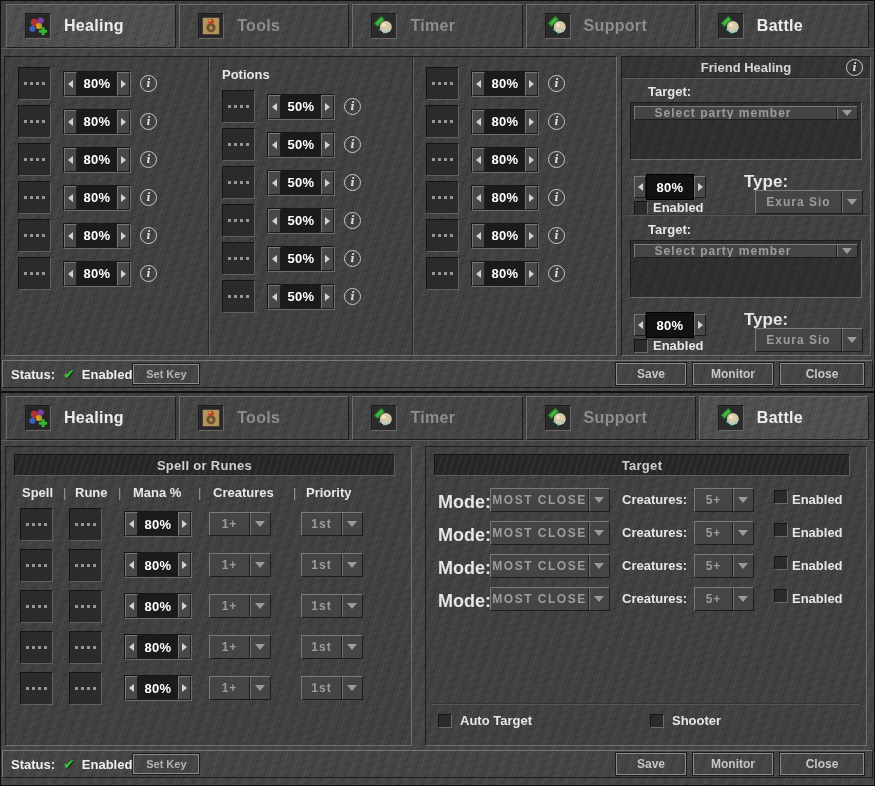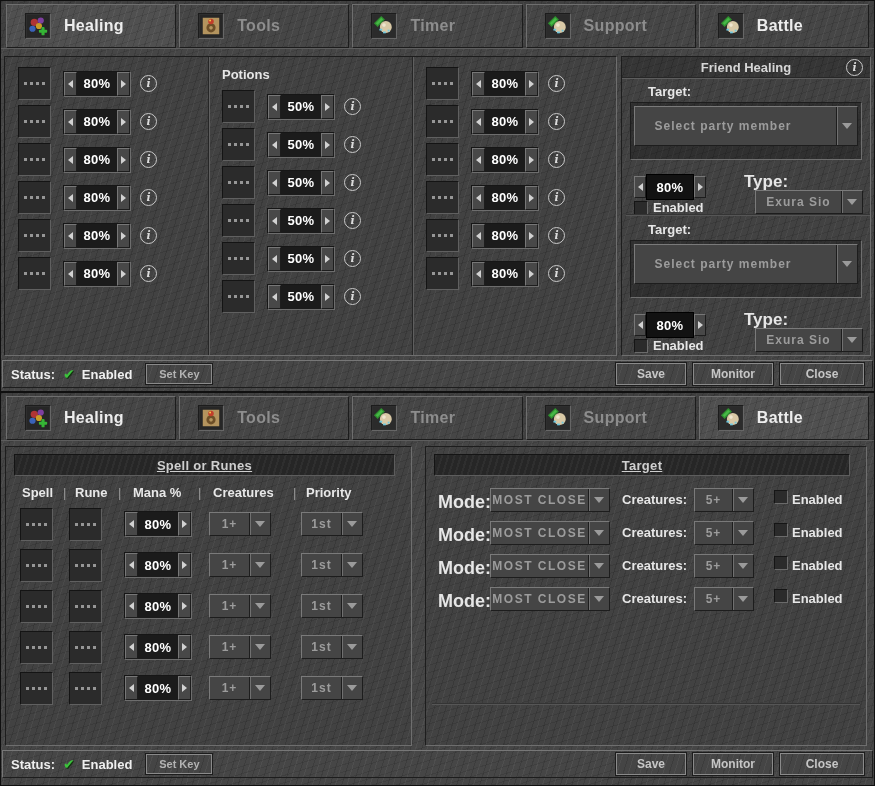--- a/index.html
+++ b/index.html
@@ -71,47 +71,47 @@
   .srow .info{margin-left:9px;}
 
   .friend-box{width:250px;position:relative;background:rgba(0,0,0,.05);}
   .fh-title{height:20px;display:flex;align-items:center;justify-content:center;position:relative;
             border-bottom:1px solid #272727;box-shadow:0 1px 0 #5d5d5d;
             font-size:13px;font-weight:bold;color:#d6d6d6;background:rgba(0,0,0,.18);}
   .fh-title .info{position:absolute;right:7px;top:2px;}
   .fh-group{position:relative;height:136px;}
   .fh-tlabel{position:absolute;left:26px;top:6px;font-size:13px;font-weight:bold;color:#e6e6e6;}
   .fh-well{position:absolute;left:8px;top:24px;width:232px;height:58px;background:rgba(0,0,0,.26);padding:3px;}
-  .fh-well .dd{height:40px;gap:25px;}
+  .fh-well .dd{height:14px;gap:25px;}
   .fh-spin{position:absolute;left:12px;top:96px;display:flex;align-items:center;}
   .fh-spin .sbtn{width:12px;height:22px;}
   .fh-spin .sval{width:46px;height:24px;background:#121212;border:1px solid #000;}
   .fh-enabled{position:absolute;left:12px;top:122px;display:flex;align-items:center;gap:5px;}
   .fh-enabled span{font-size:13px;font-weight:bold;color:#e6e6e6;}
   .fh-type-label{position:absolute;left:122px;top:94px;font-size:17px;font-weight:bold;color:#e6e6e6;}
   .fh-type-dd{position:absolute;left:133px;top:112px;width:108px;}
   .fh-divider{position:absolute;left:2px;right:2px;top:150px;height:2px;
               background:linear-gradient(#242424,#666);}
 
   
   .statusbar{margin:3px 1px 0 1px;height:28px;display:flex;align-items:center;padding:0 8px;box-sizing:border-box;}
   .st-label,.st-value{font-size:13px;font-weight:bold;color:#efefef;}
   .st-check{color:#3cc23c;font-size:14px;margin:0 7px 0 8px;text-shadow:1px 1px 0 #12330f;}
-  .st-setkey{width:66px;height:20px;font-size:11px;margin-left:14px;color:#b3b3b3;}
+  .st-setkey{width:66px;height:20px;font-size:11px;margin-left:1px;color:#b3b3b3;}
   .st-right{margin-left:auto;display:flex;gap:7px;}
   .st-right .btn{height:22px;}
   .btn-save{width:70px;} .btn-monitor{width:80px;} .btn-close{width:84px;}
 
   
   .content-bottom{margin:5px 4px 4px 4px;height:300px;display:flex;}
   .sor-box{width:407px;margin-right:13px;position:relative;background:rgba(0,0,0,.05);}
   .hdr-bar{margin:7px 16px 0 8px;height:20px;display:flex;align-items:center;justify-content:center;
            background-color:#262626;border:1px solid;border-color:#141414 #5d5d5d #5d5d5d #141414;
            font-size:13px;font-weight:bold;color:#cfcfcf;letter-spacing:.3px;
-           background-image:repeating-linear-gradient(107deg, rgba(255,255,255,.04) 0 2px, transparent 2px 6px);text-decoration:underline;}
+           background-image:repeating-linear-gradient(107deg, rgba(255,255,255,.04) 0 2px, transparent 2px 6px);}
   .sor-headers{position:relative;height:26px;margin-top:6px;text-align:center;}
   .sor-headers span{position:absolute;top:3px;font-size:13px;font-weight:bold;color:#e8e8e8;}
   .sor-headers .sep{color:#9a9a9a;font-weight:normal;}
   .sor-row{position:relative;height:33px;margin-bottom:8px;}
   .sor-row .slot1{position:absolute;left:14px;top:0;}
   .sor-row .slot2{position:absolute;left:63px;top:0;}
   .sor-row .spin{position:absolute;left:118px;top:3px;}
   .sor-row .dd1{position:absolute;left:203px;top:4px;width:62px;}
   .sor-row .dd2{position:absolute;left:295px;top:4px;width:62px;}
 
@@ -891,20 +891,26 @@
               <span class="ddv">5+</span>
               <span class="ddb">
                 <i class="tri-d"></i>
               </span>
             </div>
           <span class="cb"></span>
           <span class="en-label">Enabled</span>
         </div>
       </div>
       <div class="tgt-divider"></div>
+      <div class="tgt-bottom">
+        <span class="cb"></span>
+        <span class="lbl">Auto Target</span>
+        <span class="cb"></span>
+        <span class="lbl2">Shooter</span>
+      </div>
     </div>
   </div>
 
   <div class="statusbar raise">
     <span class="st-label">Status:</span>
     <span class="st-check">✔</span>
     <span class="st-value">Enabled</span>
     <button class="btn st-setkey">Set Key</button>
     <span class="st-right">
       <button class="btn btn-save">Save</button>

